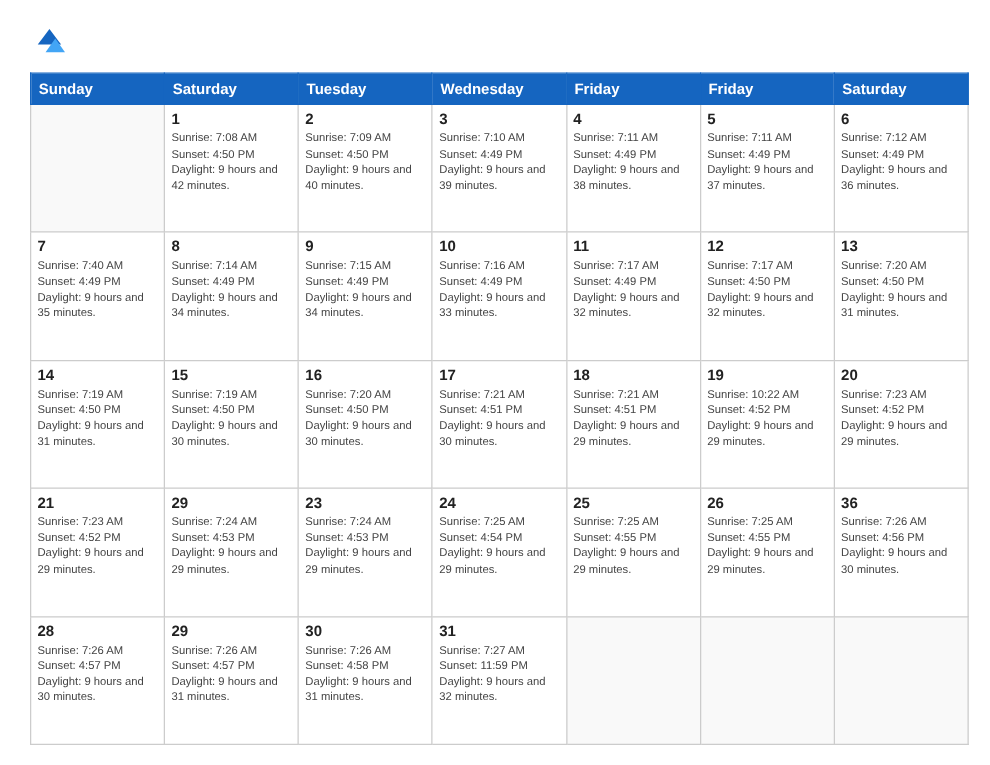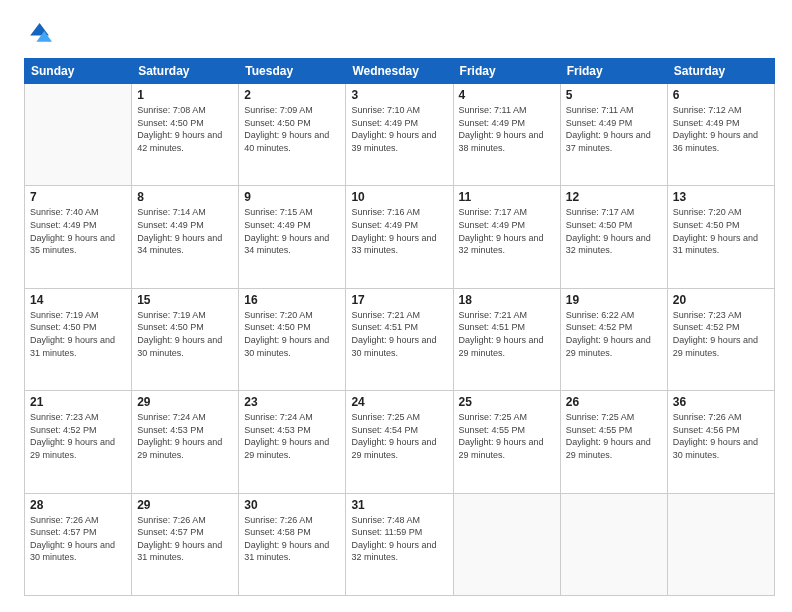--- a/index.html
+++ b/index.html
@@ -199,21 +199,21 @@
           <td>
             <span class="day-number">17</span>
             <div class="day-info"><span>Sunrise: 7:21 AM</span><br><span>Sunset: 4:51 PM</span><br><span>Daylight: 9 hours and 30 minutes.</span></div>
           </td>
           <td>
             <span class="day-number">18</span>
             <div class="day-info"><span>Sunrise: 7:21 AM</span><br><span>Sunset: 4:51 PM</span><br><span>Daylight: 9 hours and 29 minutes.</span></div>
           </td>
           <td>
             <span class="day-number">19</span>
-            <div class="day-info"><span>Sunrise: 6:22 AM</span><br><span>Sunset: 4:52 PM</span><br><span>Daylight: 9 hours and 29 minutes.</span></div>
+            <div class="day-info"><span>Sunrise: 10:22 AM</span><br><span>Sunset: 4:52 PM</span><br><span>Daylight: 9 hours and 29 minutes.</span></div>
           </td>
           <td>
             <span class="day-number">20</span>
             <div class="day-info"><span>Sunrise: 7:23 AM</span><br><span>Sunset: 4:52 PM</span><br><span>Daylight: 9 hours and 29 minutes.</span></div>
           </td>
         </tr>
         <tr>
           <td>
             <span class="day-number">21</span>
             <div class="day-info"><span>Sunrise: 7:23 AM</span><br><span>Sunset: 4:52 PM</span><br><span>Daylight: 9 hours and 29 minutes.</span></div>
@@ -251,21 +251,21 @@
           <td>
             <span class="day-number">29</span>
             <div class="day-info"><span>Sunrise: 7:26 AM</span><br><span>Sunset: 4:57 PM</span><br><span>Daylight: 9 hours and 31 minutes.</span></div>
           </td>
           <td>
             <span class="day-number">30</span>
             <div class="day-info"><span>Sunrise: 7:26 AM</span><br><span>Sunset: 4:58 PM</span><br><span>Daylight: 9 hours and 31 minutes.</span></div>
           </td>
           <td>
             <span class="day-number">31</span>
-            <div class="day-info"><span>Sunrise: 7:48 AM</span><br><span>Sunset: 11:59 PM</span><br><span>Daylight: 9 hours and 32 minutes.</span></div>
+            <div class="day-info"><span>Sunrise: 7:27 AM</span><br><span>Sunset: 11:59 PM</span><br><span>Daylight: 9 hours and 32 minutes.</span></div>
           </td>
           <td class="empty"></td>
           <td class="empty"></td>
           <td class="empty"></td>
         </tr>
       </tbody>
   </table>
 </div>
 
 </body></html>

